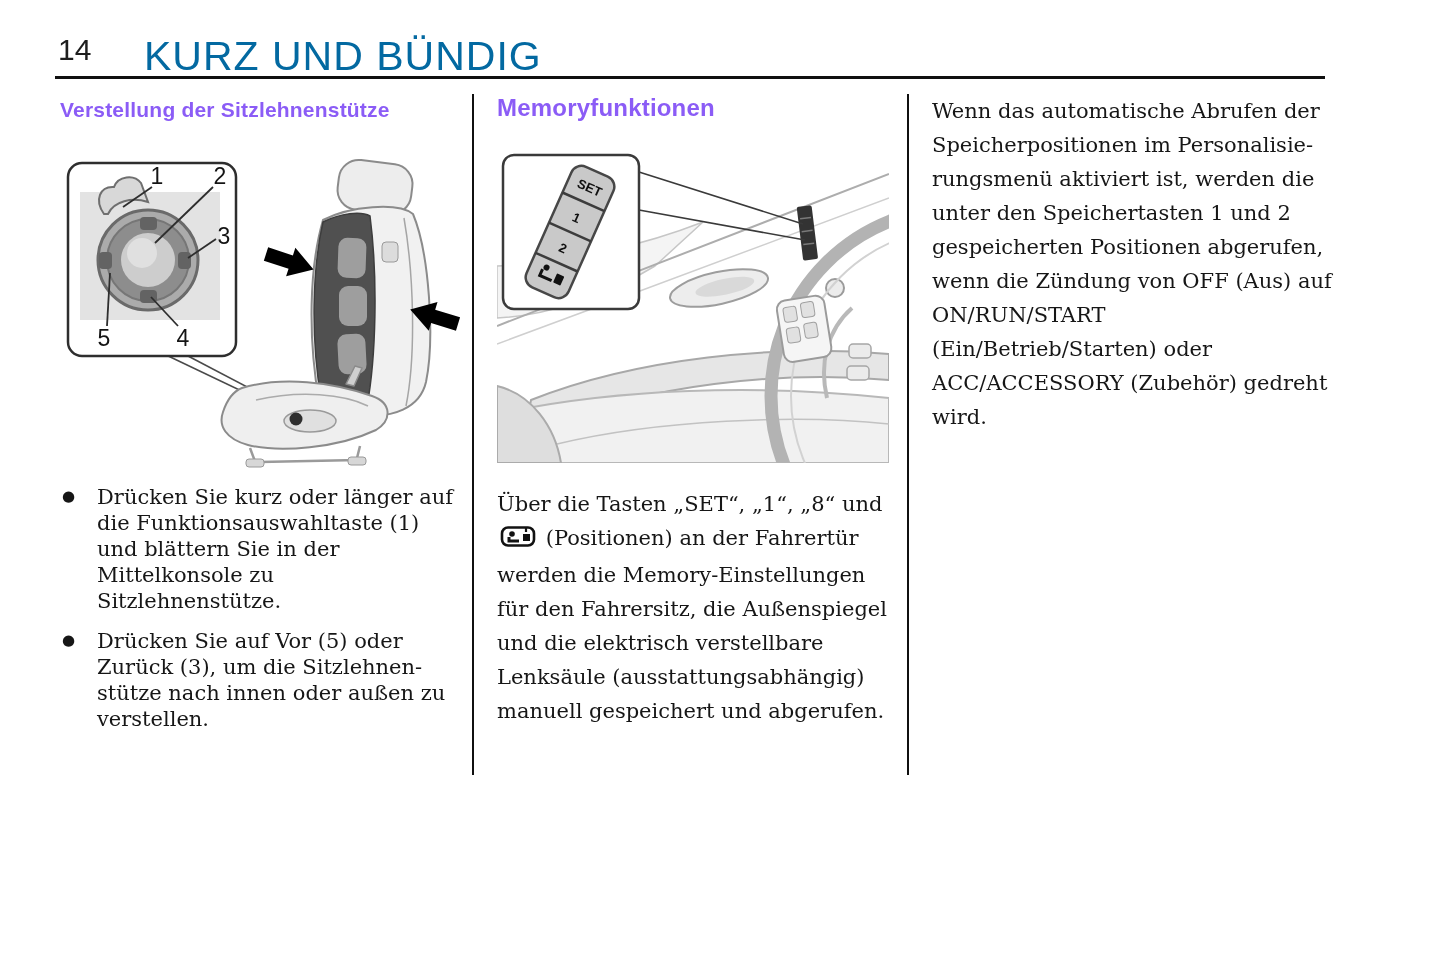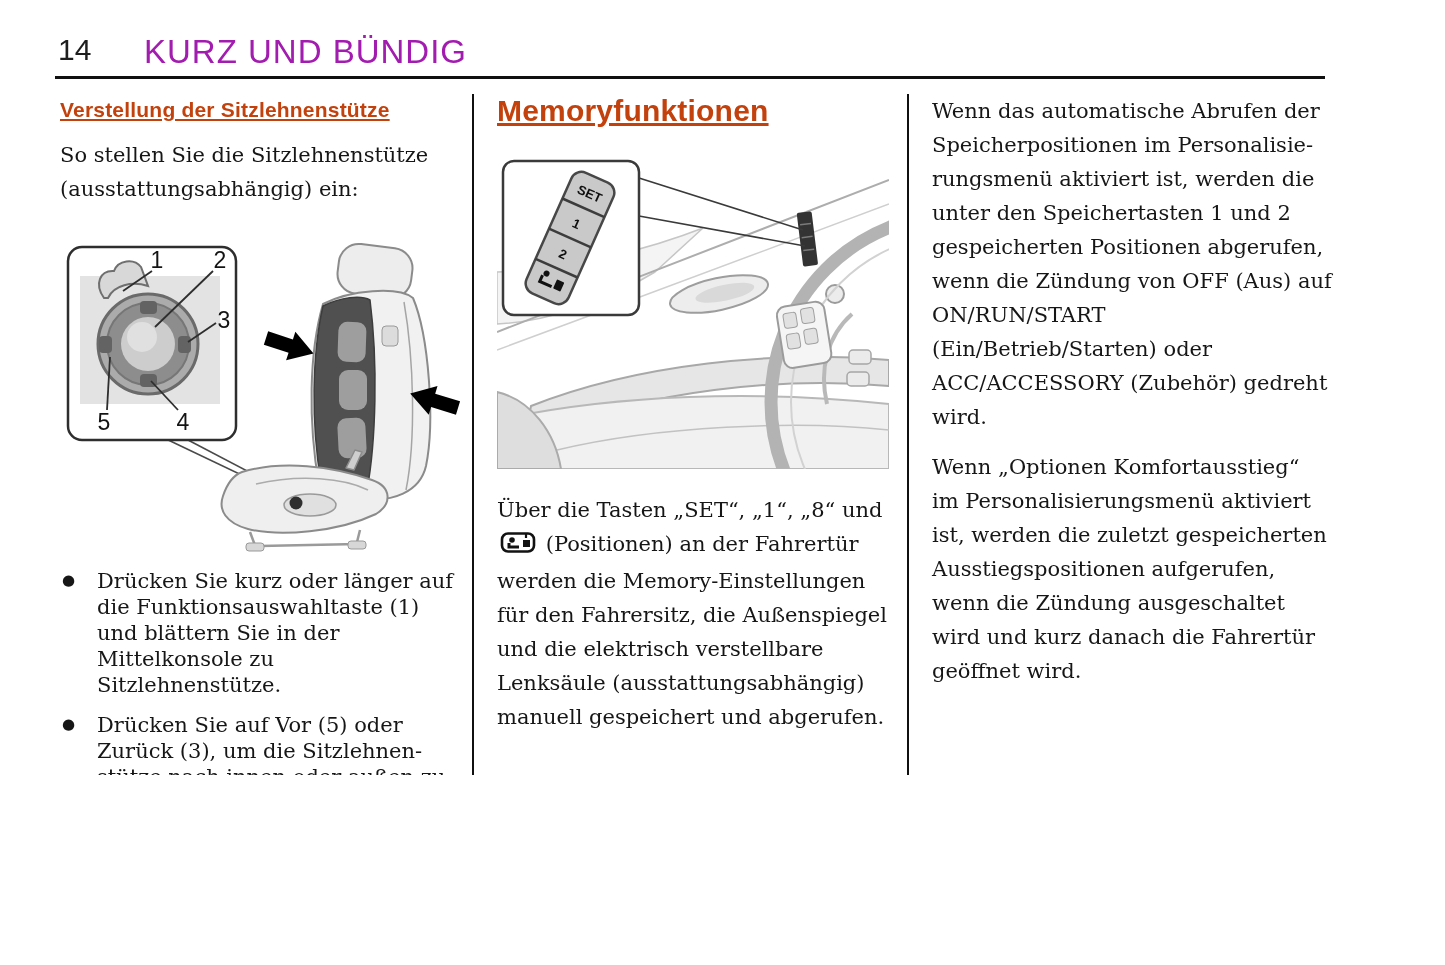--- a/index.html
+++ b/index.html
@@ -7,37 +7,37 @@
     position:relative;width:1445px;height:775px;background:#ffffff;
     font-family:"DejaVu Serif",serif;color:#161616;overflow:hidden;
   }
   
   .page-num{
     position:absolute;left:58px;top:33px;
     font-family:"Liberation Sans",sans-serif;font-size:30px;font-weight:400;color:#1d1d1d;
   }
   .section-title{
     position:absolute;left:144px;top:33px;margin:0;
-    font-family:"Liberation Sans",sans-serif;font-size:33px;font-weight:400;
-    letter-spacing:1px;color:#a21caf;
+    font-family:"Liberation Sans",sans-serif;font-size:41px;font-weight:400;
+    letter-spacing:1px;color:#0369a1;
   }
   .hrule{position:absolute;left:55px;top:76px;width:1270px;height:3px;background:#101010;}
   .vrule{position:absolute;top:94px;height:824px;width:2px;background:#101010;}
   .v1{left:472px;} .v2{left:907px;}
   
   .col{position:absolute;top:94px;}
   .col-left{left:60px;width:400px;}
   .col-mid{left:497px;width:392px;}
   .col-right{left:932px;width:400px;}
   .col p{font-size:21px;line-height:34px;margin:0 0 16px 0;}
   h2{
-    font-family:"Liberation Sans",sans-serif;font-weight:700;color:#c2410c;
-    font-size:21px;margin:4px 0 16px 0;letter-spacing:.2px;text-decoration:underline;
-  }
-  .col-mid h2{font-size:30px;margin:0 0 26px 0;letter-spacing:.2px;}
+    font-family:"Liberation Sans",sans-serif;font-weight:700;color:#8b5cf6;
+    font-size:21px;margin:4px 0 16px 0;letter-spacing:.2px;
+  }
+  .col-mid h2{font-size:24px;margin:0 0 26px 0;letter-spacing:.2px;}
   .intro{margin-bottom:0 !important;}
   figure{margin:0;padding:0;}
   .fig-seat{margin:34px 0 12px 0;}
   .fig-door{margin:0 0 20px 0;}
   
   .bullets{list-style:none;margin:8px 0 0 0;padding:0;}
   .bullets li{
     position:relative;padding-left:37px;margin:0 0 14px 0;
     font-size:21px;line-height:26px;
   }
@@ -61,21 +61,20 @@
 <div class="page">
 
   <span class="page-num">14</span>
   <h1 class="section-title">KURZ UND BÜNDIG</h1>
   <div class="hrule"></div>
   <div class="vrule v1"></div>
   <div class="vrule v2"></div>
 
   <section class="col col-left">
     <h2>Verstellung der Sitzlehnenstütze</h2>
-    <p class="intro">So stellen Sie die Sitzlehnenstütze (ausstattungsabhängig) ein:</p>
 
     <figure class="fig-seat">
       <svg width="400" height="312" viewBox="0 0 400 312">
 
         <line x1="104" y1="198" x2="232" y2="259" stroke="#4a4a4a" stroke-width="1.6"></line>
         <line x1="128" y1="200" x2="237" y2="257" stroke="#4a4a4a" stroke-width="1.6"></line>
 
         <g stroke-linejoin="round">
           <rect x="278" y="6" width="74" height="50" rx="20" transform="rotate(7 315 31)" fill="#ededed" stroke="#8b8b8b" stroke-width="2"></rect>
           <path d="M300,54 L299,68 M332,52 L333,66" stroke="#8b8b8b" stroke-width="2.5" fill="none"></path>
@@ -219,16 +218,15 @@
           <rect x="23" y="10" width="7" height="7" fill="#121212"></rect>
           <path d="M26,3.5 L26,8" stroke="#121212" stroke-width="2.2"></path>
         </svg>
       </span>
       <span>(Positionen) an der Fahrertür werden die Memory-Einstellungen für den Fahrersitz, die Außenspiegel und die elektrisch verstellbare Lenksäule (ausstattungsabhängig) manuell gespeichert und abgerufen.</span>
     </p>
   </section>
 
   <section class="col col-right">
     <p>Wenn das automatische Abrufen der Speicherpositionen im Personalisie­rungsmenü aktiviert ist, werden die unter den Speichertasten 1 und 2 gespeicherten Positionen abgerufen, wenn die Zündung von OFF (Aus) auf ON/RUN/START (Ein/Betrieb/Starten) oder ACC/ACCESSORY (Zubehör) gedreht wird.</p>
-    <p>Wenn „Optionen Komfortausstieg“ im Personalisierungsmenü aktiviert ist, werden die zuletzt gespeicherten Ausstiegspositionen aufgerufen, wenn die Zündung ausgeschaltet wird und kurz danach die Fahrertür geöffnet wird.</p>
   </section>
 
 </div>
 
 </body></html>

